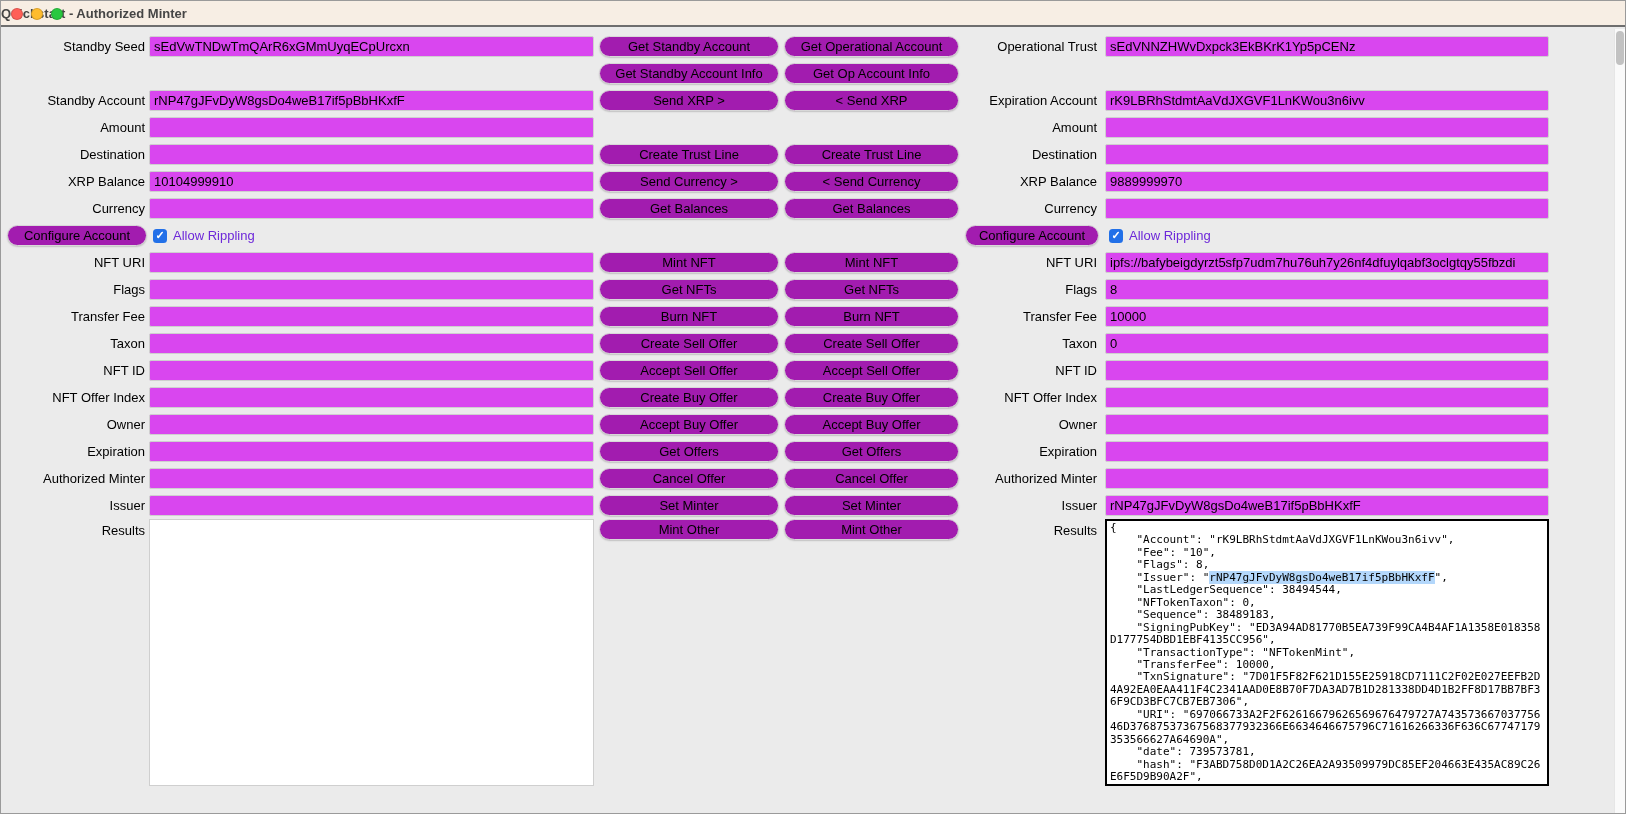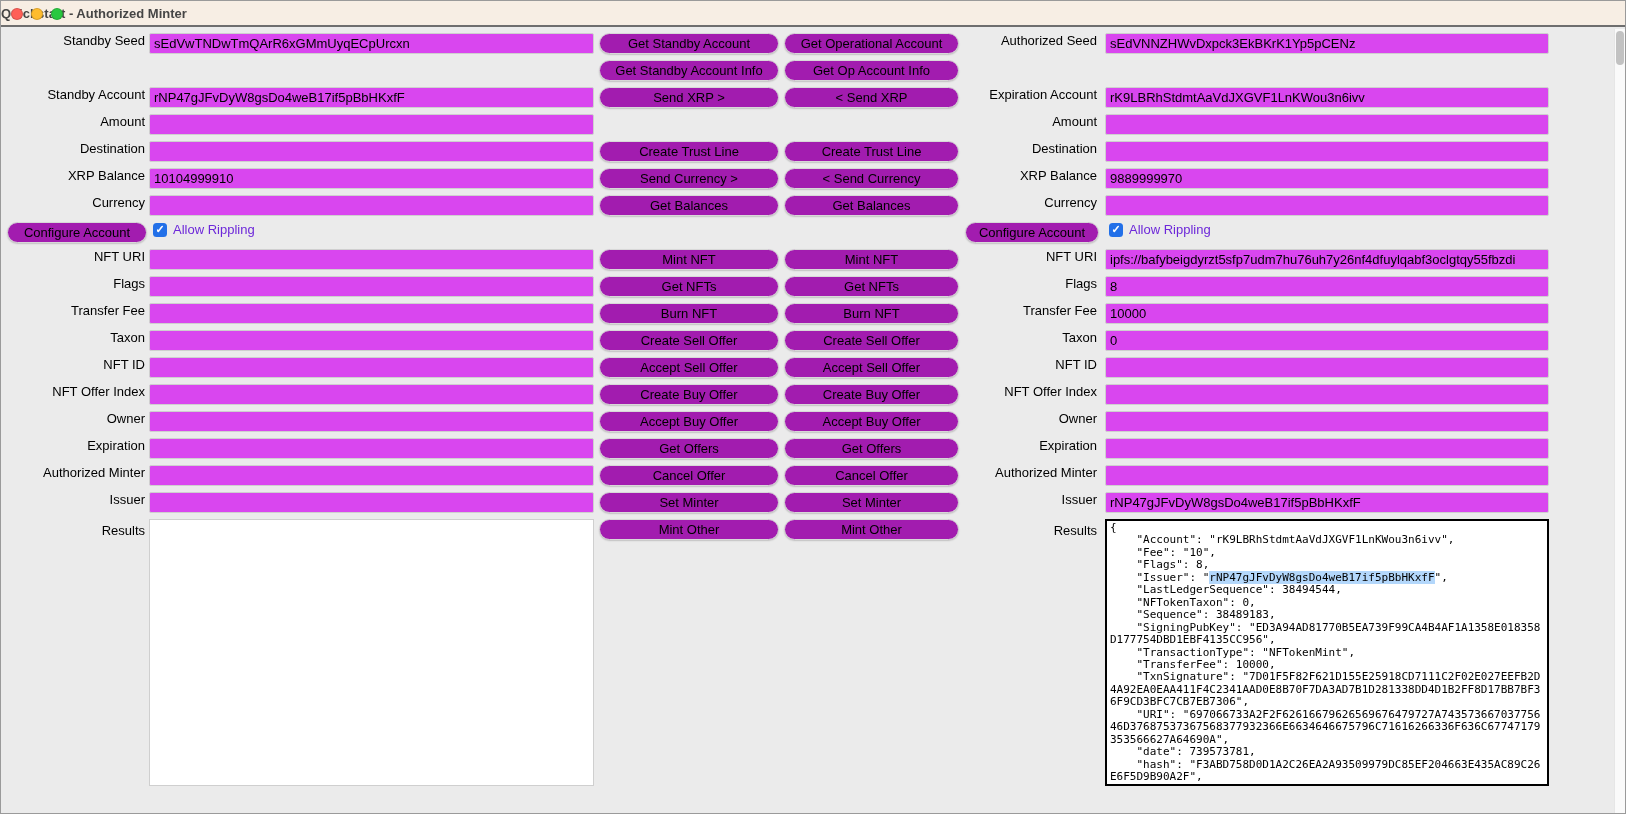--- a/index.html
+++ b/index.html
@@ -6,21 +6,21 @@
   html,body{width:1626px;height:814px;overflow:hidden}
   body{font-family:"Liberation Sans",sans-serif;background:#ebebeb;position:relative;border:1px solid #9a9a9a}
   .titlebar{height:26px;background:var(--titlebar_bg,#f7eee4);border-bottom:2px solid #6e6e6e;display:flex;align-items:center;position:relative}
   .title{font-size:13px;font-weight:bold;color:#454545}
   .lights{position:absolute;left:10px;top:7px;display:flex;gap:8px}
   .light{width:12px;height:12px;border-radius:50%;border:0.5px solid rgba(0,0,0,.15)}
   .light.close{background:var(--close,#ff5f57)}
   .light.minimize{background:var(--minimize,#febc2e)}
   .light.zoomb{background:var(--zoom,#28c840)}
   .content{padding-top:6px;position:relative}
-  .row{display:flex;align-items:flex-start;height:27px}
+  .row{display:flex;align-items:center;height:27px}
   .cell{flex:none}
   .lbl{font-size:13px;color:#000;white-space:nowrap}
   .lbl-l{width:148px;text-align:right;padding-right:4px}
   .fld-l{width:445px}
   .bcol{margin-left:5px}
   .b1{width:180px}
   .b2{width:175px}
   .lbl-r{width:142px;text-align:right;padding-right:4px;margin-left:0}
   .fld-r{width:444px;margin-left:4px}
   .tfield{width:100%;height:21px;border:1px solid #cfcfcf;border-radius:2px;background:#d946ef;font-family:"Liberation Sans",sans-serif;font-size:13px;color:#000;padding:0 4px;outline:none}
@@ -55,21 +55,21 @@
   <div id="rows-top">
       <div class="row">
         <div class="cell lbl lbl-l">Standby Seed</div>
         <div class="cell fld-l"><input class="tfield" type="text" value="sEdVwTNDwTmQArR6xGMmUyqECpUrcxn" style=""></div>
         <div class="cell bcol b1">
           <button class="pbtn">Get Standby Account</button>
         </div>
         <div class="cell bcol b2">
           <button class="pbtn">Get Operational Account</button>
         </div>
-        <div class="cell lbl lbl-r">Authorized Seed</div>
+        <div class="cell lbl lbl-r">Operational Trust</div>
         <div class="cell fld-r"><input class="tfield" type="text" value="sEdVNNZHWvDxpck3EkBKrK1Yp5pCENz" style=""></div>
       </div>
       <div class="row">
         <div class="cell lbl lbl-l"></div>
         <div class="cell fld-l"></div>
         <div class="cell bcol b1">
           <button class="pbtn">Get Standby Account Info</button>
         </div>
         <div class="cell bcol b2">
           <button class="pbtn">Get Op Account Info</button>

